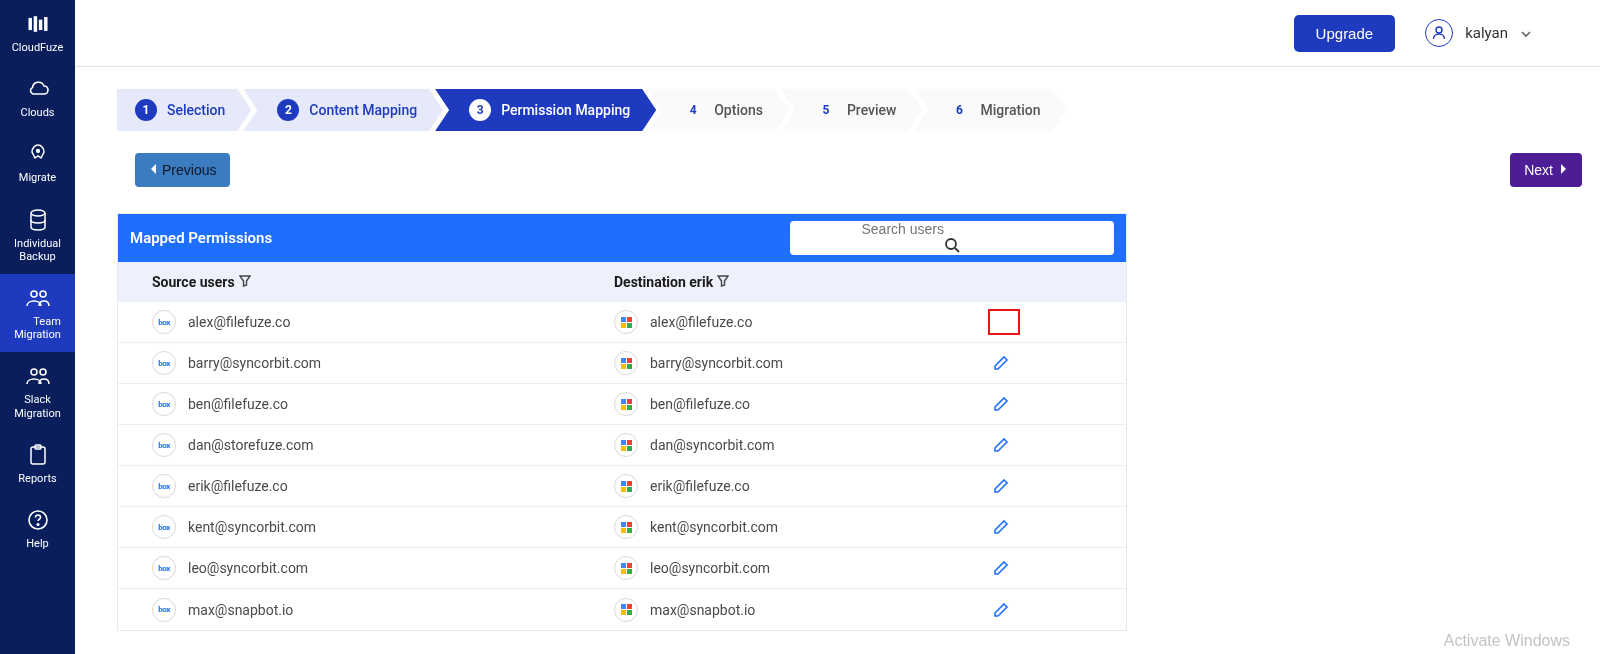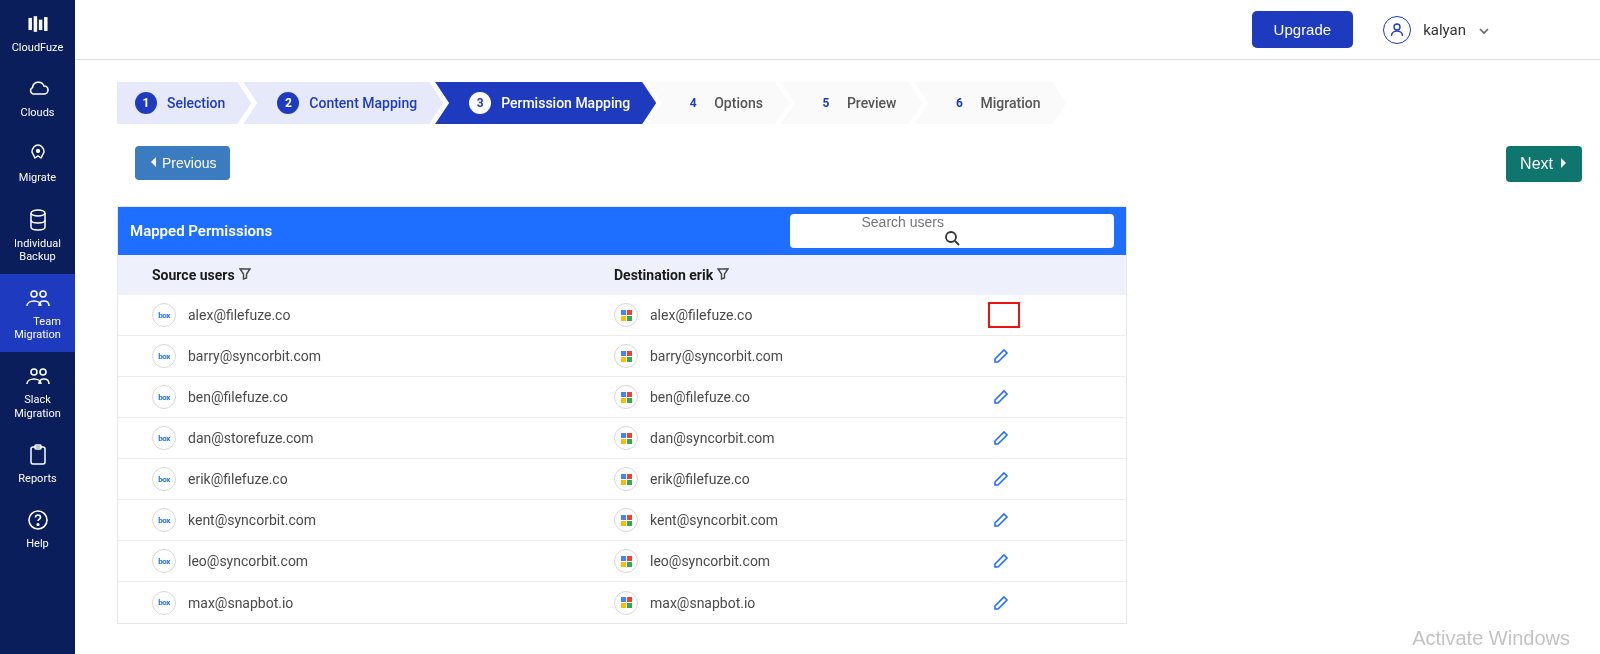--- a/index.html
+++ b/index.html
@@ -8,42 +8,42 @@
 
 
 .sidebar { width: 75px; background: #0a1e5c; display: flex; flex-direction: column; align-items: center; flex-shrink: 0; }
 .sidebar-item { width: 100%; padding: 11px 20px; display: flex; flex-direction: column; align-items: center; color: #fff; font-size: 11px; text-align: center; cursor: pointer; }
 .sidebar-item.active { background: #1e3bbf; text-align: right; }
 .sidebar-icon { width: 26px; height: 26px; margin-bottom: 4px; display: flex; align-items: center; justify-content: center; }
 .sidebar-label { line-height: 1.2; }
 
 
 .main { flex: 1; display: flex; flex-direction: column; }
-.header { height: 60px; border-bottom: 1px solid #e3e3e3; display: flex; align-items: center; justify-content: flex-end; padding: 0 110px 0 0; gap: 30px; }
+.header { height: 67px; border-bottom: 1px solid #e3e3e3; display: flex; align-items: center; justify-content: flex-end; padding: 0 68px 0 0; gap: 30px; }
 .upgrade-btn { background: #1e3bbf; color: #fff; border: none; border-radius: 5px; padding: 10px 22px; font-size: 15px; font-weight: 500; cursor: pointer; }
 .user-area { display: flex; align-items: center; gap: 12px; cursor: pointer; }
 .avatar { width: 28px; height: 28px; border: 1.5px solid #1e3bbf; border-radius: 50%; display: flex; align-items: center; justify-content: center; }
 .user-name { font-size: 15px; color: #333; }
 
 
 .content { flex: 1; padding: 22px 30px 0 42px; position: relative; }
 
 
 .stepper { display: flex; margin-bottom: 22px; }
 .step { position: relative; height: 42px; display: flex; align-items: center; padding: 0 26px 0 34px; background: #e6e9fa; color: #1e3bbf; font-size: 14px; font-weight: 500; clip-path: polygon(0 0, calc(100% - 14px) 0, 100% 50%, calc(100% - 14px) 100%, 0 100%, 14px 50%); margin-left: -8px; }
 .step:first-child { clip-path: polygon(0 0, calc(100% - 14px) 0, 100% 50%, calc(100% - 14px) 100%, 0 100%); margin-left: 0; padding-left: 18px; }
 .step.active { background: #1e3bbf; color: #fff; }
 .step.faded { background: #fafafa; color: #555; }
 .step-num { width: 22px; height: 22px; border-radius: 50%; background: #1e3bbf; color: #fff; display: inline-flex; align-items: center; justify-content: center; font-size: 12px; font-weight: 700; margin-right: 10px; }
 .step.active .step-num { background: #fff; color: #1e3bbf; }
 .step.faded .step-num { background: transparent; color: #1e3bbf; font-weight: 700; }
 
 
-.prev-btn { background: #3b7bbf; color: #ffffff; border: none; border-radius: 4px; padding: 9px 14px; font-size: 14px; cursor: pointer; display: inline-flex; align-items: center; gap: 4px; margin-left: 18px; }
-.next-btn { position: absolute; right: 18px; top: 86px; background: #0f766e; color: #fff; border: none; border-radius: 4px; padding: 9px 14px; font-size: 16px; cursor: pointer; display: inline-flex; align-items: center; gap: 6px; font-weight: 500; }
+.prev-btn { background: #3b7bbf; color: #0f172a; border: none; border-radius: 4px; padding: 9px 14px; font-size: 14px; cursor: pointer; display: inline-flex; align-items: center; gap: 4px; margin-left: 18px; }
+.next-btn { position: absolute; right: 18px; top: 86px; background: #4c1d95; color: #fff; border: none; border-radius: 4px; padding: 9px 14px; font-size: 14px; cursor: pointer; display: inline-flex; align-items: center; gap: 6px; font-weight: 500; }
 
 
 .panel { margin-top: 26px; width: 1010px; border: 1px solid #e8e8e8; }
 .panel-header { background: #1e6fff; color: #fff; height: 48px; display: flex; align-items: center; padding: 8px 12px; }
 .panel-title { font-size: 15px; font-weight: 600; flex: 0 0 auto; margin-right: auto; }
 .search-wrap { background: #fff; border-radius: 4px; width: 324px; height: 34px; display: flex; align-items: center; padding: 0 12px; margin-left: 122px; flex-direction: column; }
 .search-input { flex: 1; border: none; outline: none; font-size: 14px; color: #333; }
 .search-icon { color: #444; }
 
 .col-headers { background: #eef1fb; height: 40px; display: flex; align-items: center; font-weight: 700; font-size: 14px; }
@@ -62,21 +62,21 @@
 .gd-sq { width: 11px; height: 11px; position: relative; }
 .gd-sq span { position: absolute; width: 5px; height: 5px; }
 .gd-sq .a { background:#4285F4; left:0; top:0; }
 .gd-sq .b { background:#EA4335; right:0; top:0; }
 .gd-sq .c { background:#FBBC05; left:0; bottom:0; }
 .gd-sq .d { background:#34A853; right:0; bottom:0; }
 .email { color: #4a4a4a; font-size: 14px; }
 .edit-btn { width: 26px; height: 26px; display: flex; align-items: center; justify-content: center; cursor: pointer; color: #1e6fff; }
 .edit-highlight { border: 2.5px solid #e11; padding: 4px 14px; }
 
-.watermark { position: absolute; right: 30px; bottom: 4px; color: rgba(120,120,120,0.45); font-size: 20px; font-family: "Segoe UI Light","Segoe UI",sans-serif; }
+.watermark { position: absolute; right: 30px; bottom: 4px; color: rgba(120,120,120,0.45); font-size: 16px; font-family: "Segoe UI Light","Segoe UI",sans-serif; }
 </style>
 </head>
 <body>
 
 <div class="app">
 
   <div class="sidebar">
     <div class="sidebar-item">
       <span class="sidebar-icon">
         <svg width="30" height="22" viewBox="0 0 30 22">

